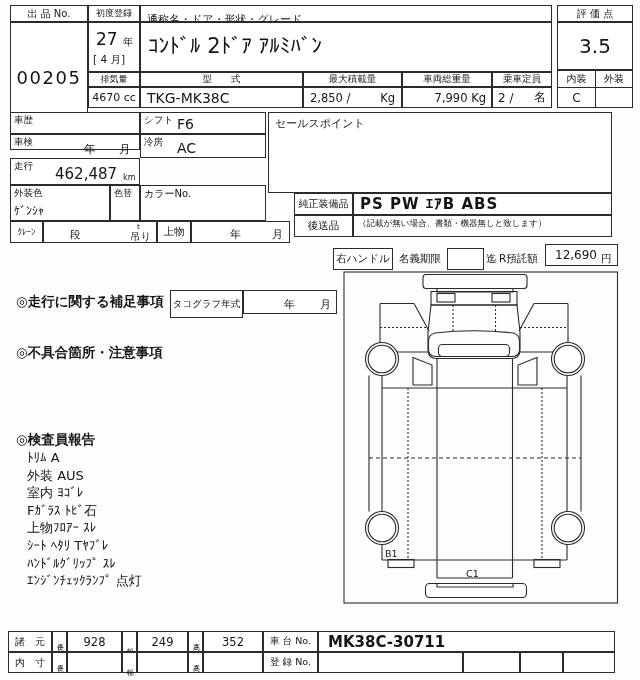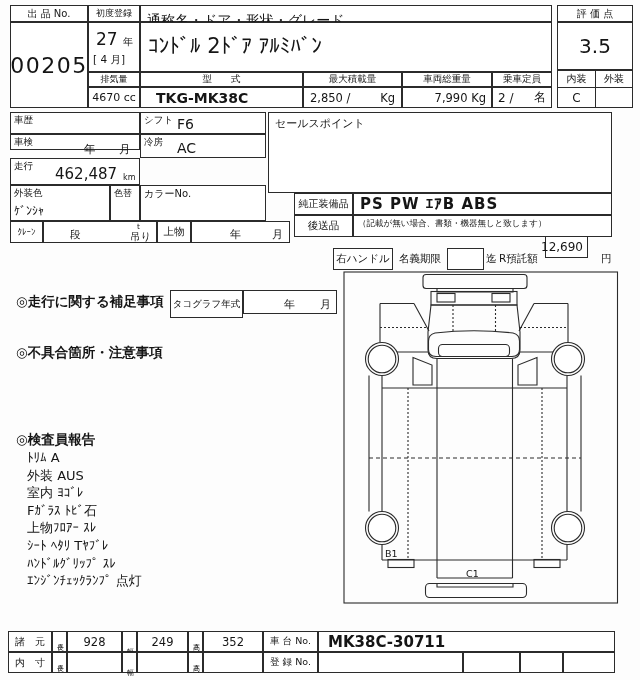--- a/index.html
+++ b/index.html
@@ -14,38 +14,38 @@
   .vl{writing-mode:vertical-rl;text-orientation:upright;font-size:7px;line-height:1;letter-spacing:0;}
   .head{font-weight:600;font-size:13.5px;}
   svg text{font-family:"DejaVu Sans","Liberation Sans",sans-serif;}
 </style>
 </head>
 <body>
 
 <div id="sheet">
 
   <div class="c cc" style="left:10px;top:5px;width:78px;height:17px;font-size:10px">出 品 No.</div>
-  <div class="c cc" style="left:10px;top:22px;width:78px;height:86px;font-size:22px;letter-spacing:1.5px">00205</div>
+  <div class="c cc" style="left:10px;top:22px;width:78px;height:110px;font-size:18px;letter-spacing:1.5px">00205</div>
 
   <div class="c cc" style="left:88px;top:5px;width:52px;height:17px;font-size:9px">初度登録</div>
   <div class="c" style="left:88px;top:22px;width:52px;height:50px">
     <span class="val" style="left:7px;top:6px;font-size:17px">27</span>
     <span class="val" style="left:34px;top:12px;font-size:10px">年</span>
     <span class="val" style="left:4px;top:30px;font-size:10.5px">[ 4 月]</span>
   </div>
   <div class="c cc" style="left:88px;top:72px;width:52px;height:15px;font-size:9px">排気量</div>
   <div class="c cc" style="left:88px;top:87px;width:52px;height:21px;font-size:11px">4670 cc</div>
 
-  <div class="c" style="left:140px;top:5px;width:412px;height:17px;font-size:14px;padding:6px 0 0 6px">通称名・ドア・形状・グレード</div>
+  <div class="c" style="left:140px;top:5px;width:412px;height:17px;font-size:11px;padding:6px 0 0 6px">通称名・ドア・形状・グレード</div>
   <div class="c" style="left:140px;top:22px;width:412px;height:50px">
     <span class="val b" style="left:7px;top:11px;font-size:21px">ｺﾝﾄﾞﾙ 2ﾄﾞｱ ｱﾙﾐﾊﾞﾝ</span>
   </div>
 
   <div class="c cc" style="left:140px;top:72px;width:163px;height:15px;font-size:9.5px">型　　式</div>
-  <div class="c" style="left:140px;top:87px;width:163px;height:21px;display:flex;align-items:center;padding-left:15px;font-size:14px;font-weight:700">TKG-MK38C</div>
+  <div class="c" style="left:140px;top:87px;width:163px;height:21px;display:flex;align-items:center;padding-left:6px;font-size:14px;font-weight:400">TKG-MK38C</div>
 
   <div class="c cc" style="left:303px;top:72px;width:99px;height:15px;font-size:9.5px">最大積載量</div>
   <div class="c" style="left:303px;top:87px;width:99px;height:21px;display:flex;align-items:center;justify-content:space-between;padding:0 6px;font-size:11.5px">
     <span>2,850 /</span>
     <span>Kg</span>
   </div>
 
   <div class="c cc" style="left:402px;top:72px;width:90px;height:15px;font-size:9.5px">車両総重量</div>
   <div class="c" style="left:402px;top:87px;width:90px;height:21px;display:flex;align-items:center;justify-content:flex-end;padding-right:5px;font-size:11.5px">7,990 Kg</div>
 
@@ -114,21 +114,21 @@
   <div class="c cc" style="left:294px;top:215px;width:59px;height:22px;font-size:10.5px">後送品</div>
   <div class="c" style="left:353px;top:215px;width:259px;height:22px">
     <span class="val" style="left:4px;top:2px;font-size:8.5px">（記載が無い場合、書類・機器無しと致します）</span>
   </div>
 
   <div class="c cc" style="left:333px;top:248px;width:60px;height:22px;font-size:10.5px">右ハンドル</div>
   <div class="t" style="left:399px;top:252px;font-size:10.5px">名義期限</div>
   <div class="c" style="left:447px;top:248px;width:37px;height:22px"></div>
   <div class="t" style="left:486px;top:252px;font-size:10.5px">迄</div>
   <div class="t" style="left:499px;top:252px;font-size:10.5px">R預託額</div>
-  <div class="c" style="left:545px;top:236px;width:43px;height:22px;display:flex;align-items:center;justify-content:flex-end;padding-right:4px;font-size:12px">12,690</div>
+  <div class="c" style="left:545px;top:244px;width:73px;height:22px;display:flex;align-items:center;justify-content:flex-end;padding-right:20px;font-size:12px">12,690</div>
   <div class="t" style="left:601px;top:252px;font-size:10.5px">円</div>
 
   <div class="t head" style="left:16px;top:293px">◎走行に関する補足事項</div>
   <div class="c cc" style="left:170px;top:290px;width:73px;height:28px;font-size:9.5px">タコグラフ年式</div>
   <div class="c" style="left:243px;top:290px;width:94px;height:24px">
     <span class="val" style="left:40px;top:6px;font-size:11px">年</span>
     <span class="val" style="left:76px;top:6px;font-size:11px">月</span>
   </div>
 
   <div class="t head" style="left:16px;top:344px">◎不具合箇所・注意事項</div>

